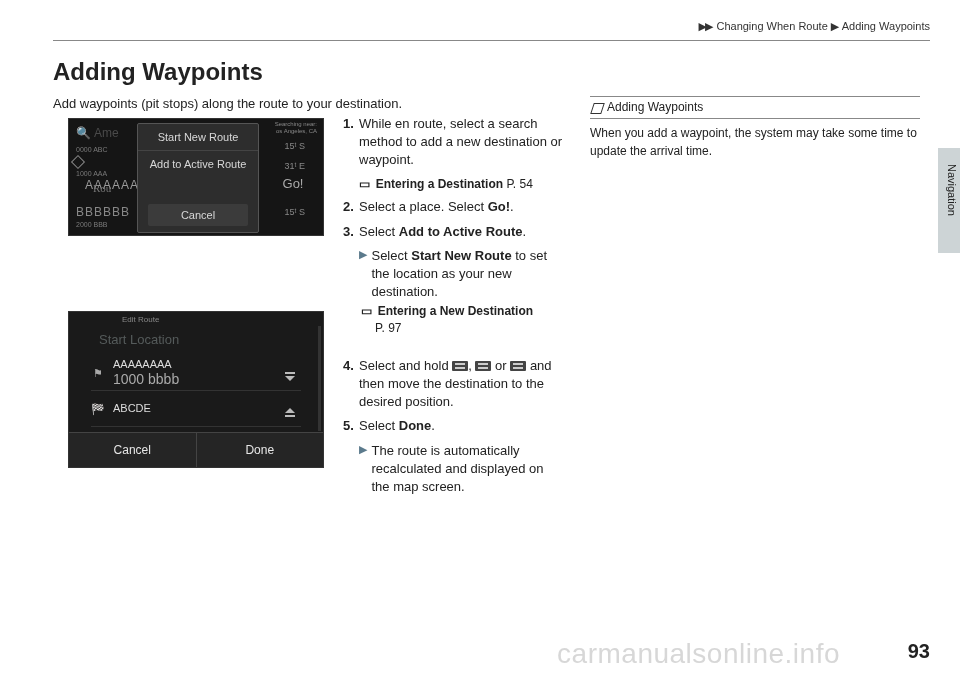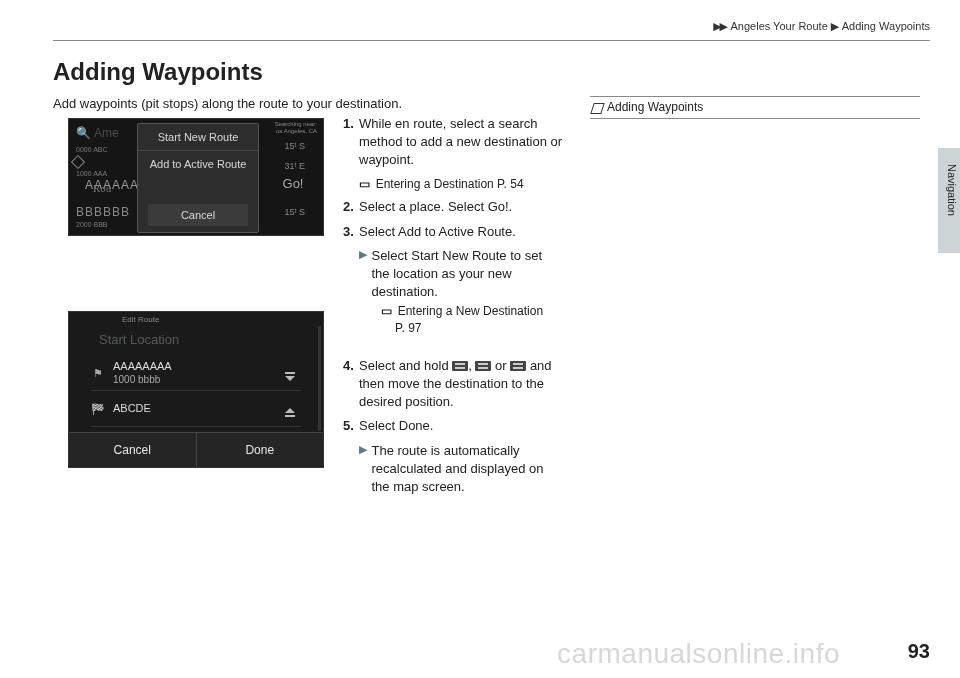--- a/index.html
+++ b/index.html
@@ -187,21 +187,21 @@
 
   
   ol.steps { list-style:none; padding:0; margin:0;}
   ol.steps > li { margin-bottom:6px; display:flex;}
   ol.steps > li > .num { font-weight:bold; width:16px; flex-shrink:0;}
   ol.steps > li > .txt { flex:1;}
   .sublink { margin-left:16px; margin-top:2px; font-size:12px;}
   .sublink .bicon { font-style:normal; font-weight:bold; margin-right:2px;}
   .subarrow { margin-left:16px; margin-top:2px; display:flex; gap:4px;}
   .subarrow .tri { color:#5b7a8c; font-size:11px; line-height:1.4; flex-shrink:0;}
-  .strong { font-weight:400;}
+  .strong { font-weight:700;}
   .inline-icon {
     display:inline-block; width:16px; height:10px; background:#444; vertical-align:middle;
     position:relative; border-radius:1px;
   }
   .inline-icon::before, .inline-icon::after{
     content:""; position:absolute; left:3px; right:3px; height:2px; background:#ccc;
   }
   .inline-icon::before{top:2px;}
   .inline-icon::after{bottom:2px;}
 
@@ -222,21 +222,21 @@
     border:1px solid #333; transform:skewX(-18deg);
   }
 </style>
 </head>
 <body>
 
 <div class="header-line"></div>
 
 <div class="breadcrumb">
   <span class="arrows">▶▶</span>
-  <span>Angeles Your Route</span>
+  <span>Changing When Route</span>
   <span class="arrows">▶</span>
   <span>Adding Waypoints</span>
 </div>
 
 <div class="page-title">Adding Waypoints</div>
 <div class="intro">Add waypoints (pit stops) along the route to your destination.</div>
 
 <div class="side-tab"></div>
 <div class="side-tab-text">Navigation</div>
 
@@ -270,21 +270,21 @@
 
   <div class="shot2">
     <div class="hdr">Edit Route</div>
     <div class="startloc">Start Location</div>
     <div class="scroll"></div>
 
     <div class="row" style="top:44px;">
       <span class="flag">⚑</span>
       <span class="txt">
         <span>AAAAAAAA</span><br>
-        <span style="font-size:10px;color:#aaa;">1000 bbbb</span>
+        <span style="font-size:14px;color:#aaa;">1000 bbbb</span>
       </span>
       <span class="icon-move">
         <svg width="14" height="10">
             <rect x="2" y="0" width="10" height="2" fill="#bbb"></rect>
             <polygon points="2,4 12,4 7,9" fill="#bbb"></polygon>
           </svg>
       </span>
     </div>
 
     <div class="row" style="top:80px;">
@@ -331,21 +331,21 @@
         <span>Select </span><span class="strong">Add to Active Route</span><span>.</span>
       </span>
     </li>
   </ol>
   <div class="subarrow">
     <span class="tri">▶</span>
     <span>
       <span>Select </span><span class="strong">Start New Route</span><span> to set the location as your new destination.</span>
     </span>
   </div>
-  <div class="sublink" style="margin-left:38px;">
+  <div class="sublink" style="margin-left:18px;">
     <span class="bicon">▭</span>
     <span class="strong">Entering a New Destination</span><br>
     <span style="margin-left:14px;">P. 97</span>
   </div>
 
   <ol class="steps" style="margin-top:20px;">
     <li>
       <span class="num">4.</span>
       <span class="txt">
         <span>Select and hold </span><span class="inline-icon"></span><span>, </span><span class="inline-icon"></span><span> or </span><span class="inline-icon"></span><span> and then move the destination to the desired position.</span>
@@ -362,16 +362,17 @@
     <span class="tri">▶</span>
     <span>The route is automatically recalculated and displayed on the map screen.</span>
   </div>
 </div>
 
 <div class="col-right">
   <div class="info-hdr">
     <span class="gly"></span>
     <span>Adding Waypoints</span>
   </div>
+  <div>When you add a waypoint, the system may take some time to update the arrival time.</div>
 </div>
 
 <div class="page-number">93</div>
 <div class="watermark">carmanualsonline.info</div>
 
 </body></html>

